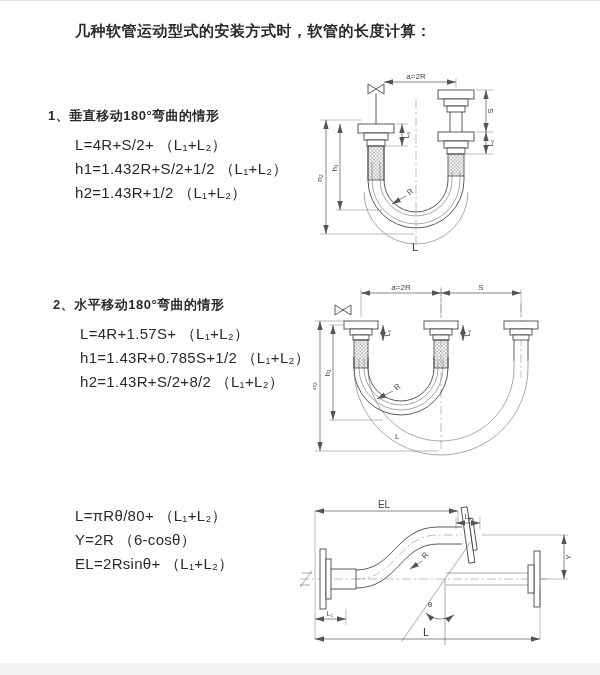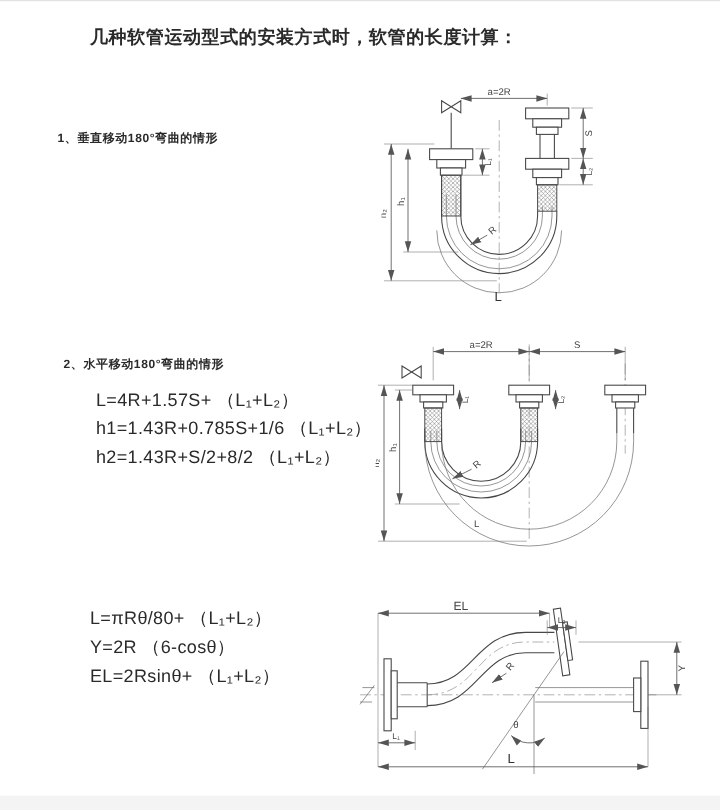--- a/index.html
+++ b/index.html
@@ -5,21 +5,21 @@
   html,body{margin:0;padding:0;}
   body{
     width:600px;height:675px;position:relative;overflow:hidden;
     background:#ffffff;color:#2a2a2a;
     font-family:"Liberation Sans","DejaVu Sans",sans-serif;
   }
   .hairline-top{position:absolute;left:0;top:0;width:600px;height:1px;background:#e2e2e2;}
   .scan-bottom{position:absolute;left:0;bottom:0;width:600px;height:12px;background:#f4f4f4;}
   .page-title{position:absolute;left:35px;top:22px;font-size:15px;font-weight:bold;letter-spacing:.5px;margin-left:40px;}
   .sec{position:absolute;}
-  .sec-heading{font-size:10px;font-weight:bold;line-height:20px;letter-spacing:.5px;}
+  .sec-heading{font-size:13px;font-weight:bold;line-height:20px;letter-spacing:.5px;}
   .formulas{margin:7px 0 0 27px;}
   .formula{font-size:15px;line-height:24px;font-weight:500;letter-spacing:.3px;white-space:pre;}
   #s1{left:48px;top:106px;}
   #s2{left:53px;top:295px;}
   #s3{left:48px;top:497px;}
   .diagram{position:absolute;}
   #d1{left:318px;top:72px;}
   #d2{left:313px;top:283px;}
   #d3{left:298px;top:497px;}
   svg text{font-family:"Liberation Sans","DejaVu Sans",sans-serif;}
@@ -47,20 +47,25 @@
     <pattern id="braidp" width="3.5" height="3.5" patternUnits="userSpaceOnUse">
       <path d="M0,3.5 L3.5,0 M0,0 L3.5,3.5" stroke="#8a8a8a" stroke-width="0.5"></path>
     </pattern>
   </defs>
 </svg>
 
 <div class="page-title">几种软管运动型式的安装方式时，软管的长度计算：</div>
 
 <div class="sec" id="s1">
   <div class="sec-heading">1、垂直移动180°弯曲的情形</div>
+  <div class="formulas">
+    <div class="formula">L=4R+S/2+ （L₁+L₂）</div>
+    <div class="formula">h1=1.432R+S/2+1/2 （L₁+L₂）</div>
+    <div class="formula">h2=1.43R+1/2 （L₁+L₂）</div>
+  </div>
 </div>
 
 <div class="diagram" id="d1">
 <svg width="270" height="185" viewBox="0 0 270 185">
   <g>
     <line class="cl" x1="98" y1="28" x2="98" y2="172"></line>
   </g>
   <g>
     <path class="pipe" d="M50,74 L50,108 A48,48 0 0 0 146,108 L146,104"></path>
     <path class="pipe" d="M66,74 L66,108 A32,32 0 0 0 130,108 L130,104"></path>
@@ -130,21 +135,21 @@
     <text class="dlab" transform="rotate(-40 94 122)" x="94" y="122" text-anchor="middle">R</text>
   </g>
   <text class="dlab-lg" x="94" y="179">L</text>
 </svg>
 </div>
 
 <div class="sec" id="s2">
   <div class="sec-heading">2、水平移动180°弯曲的情形</div>
   <div class="formulas">
     <div class="formula">L=4R+1.57S+ （L₁+L₂）</div>
-    <div class="formula">h1=1.43R+0.785S+1/6 （L₁+L₂）</div>
+    <div class="formula">h1=1.43R+0.785S+1/2 （L₁+L₂）</div>
     <div class="formula">h2=1.43R+S/2+8/2 （L₁+L₂）</div>
   </div>
 </div>
 
 <div class="diagram" id="d2">
 <svg width="285" height="175" viewBox="0 0 285 175">
   <g>
     <line class="cl" x1="128" y1="4" x2="128" y2="168"></line>
     <line class="cl" x1="208" y1="20" x2="208" y2="95"></line>
   </g>

